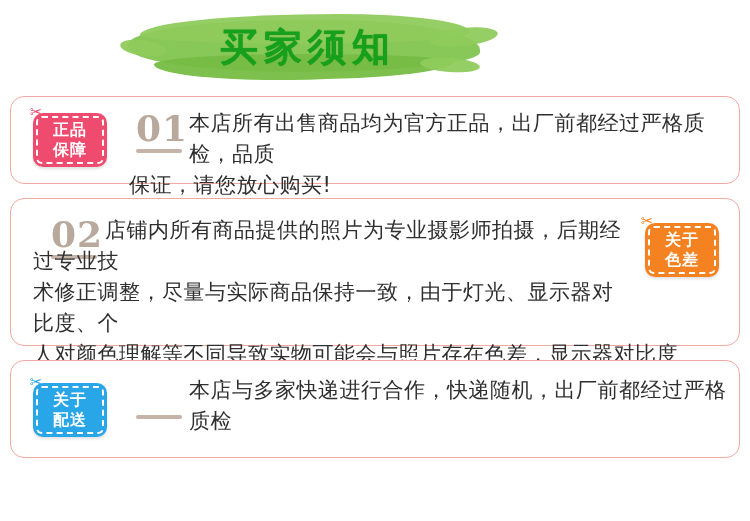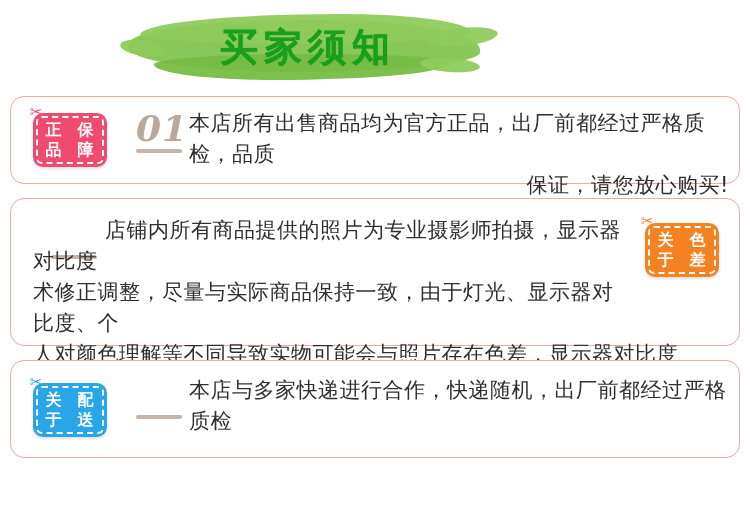--- a/index.html
+++ b/index.html
@@ -124,22 +124,21 @@
     justify-content: center;
     letter-spacing: 1px;
     box-sizing: border-box;
   }
   .badge .badge-inner {
     border: 2px dashed #ffffff;
     border-radius: 6px;
     width: 64px;
     height: 44px;
     display: flex;
-    flex-direction: row;
-    align-items: center;
+    flex-direction: column;
     justify-content: center;
   }
   .badge-pink {
     left: 22px; top: 16px;
     background: #ef4b6e;
     box-shadow: 0 2px 3px rgba(0,0,0,0.12);
   }
   .badge-orange {
     right: 20px; top: 24px;
     background: #f58220;
@@ -157,21 +156,20 @@
     line-height: 1;
   }
   .badge-pink .scissor { left: -3px; top: -8px; color:#ef4b6e; }
   .badge-orange .scissor { left: -4px; top: -9px; color:#f58220; }
   .badge-blue .scissor { left: -3px; top: -8px; color:#29a6e8; }
 
   
   .numeral {
     position: absolute;
     font-family: "DejaVu Serif", serif;
-    font-style: italic;
     font-size: 36px;
     font-weight: bold;
     color: #b9a89c;
     letter-spacing: 1px;
   }
   .num-underline {
     position: absolute;
     height: 4px;
     background: #c7b4a8;
     border-radius: 2px;
@@ -179,21 +177,21 @@
 
   
   .c1 .numeral { left: 125px; top: 10px; }
   .c1 .num-underline { left: 125px; top: 52px; width: 46px; }
   .c1 .body1 {
     position: absolute;
     left: 178px;
     top: 11px;
     width: 540px;
   }
-  .c1 .body1 .l2 { margin-left: -60px; text-align: right; }
+  .c1 .body1 .l2 { margin-left: -60px; }
 
   
   .c2 .numeral { left: 40px; top: 14px; }
   .c2 .num-underline { left: 40px; top: 56px; width: 46px; }
   .c2 .body2 {
     position: absolute;
     left: 22px;
     top: 16px;
     width: 690px;
   }
@@ -245,23 +243,24 @@
   </div>
 
   <div class="card c2">
     <div class="badge badge-orange">
       <span class="scissor">✂</span>
       <div class="badge-inner">
         <span>关于</span>
         <span>色差</span>
       </div>
     </div>
+    <div class="numeral">02</div>
     <div class="num-underline"></div>
     <div class="body2 card-text">
-      <div class="l1">店铺内所有商品提供的照片为专业摄影师拍摄，显示器对比度</div>
+      <div class="l1">店铺内所有商品提供的照片为专业摄影师拍摄，后期经过专业技</div>
       <div class="l2">术修正调整，尽量与实际商品保持一致，由于灯光、显示器对比度、个</div>
       <div class="l3">人对颜色理解等不同导致实物可能会与照片存在色差，显示器对比度</div>
     </div>
   </div>
 
   <div class="card c3">
     <div class="badge badge-blue">
       <span class="scissor">✂</span>
       <div class="badge-inner">
         <span>关于</span>

